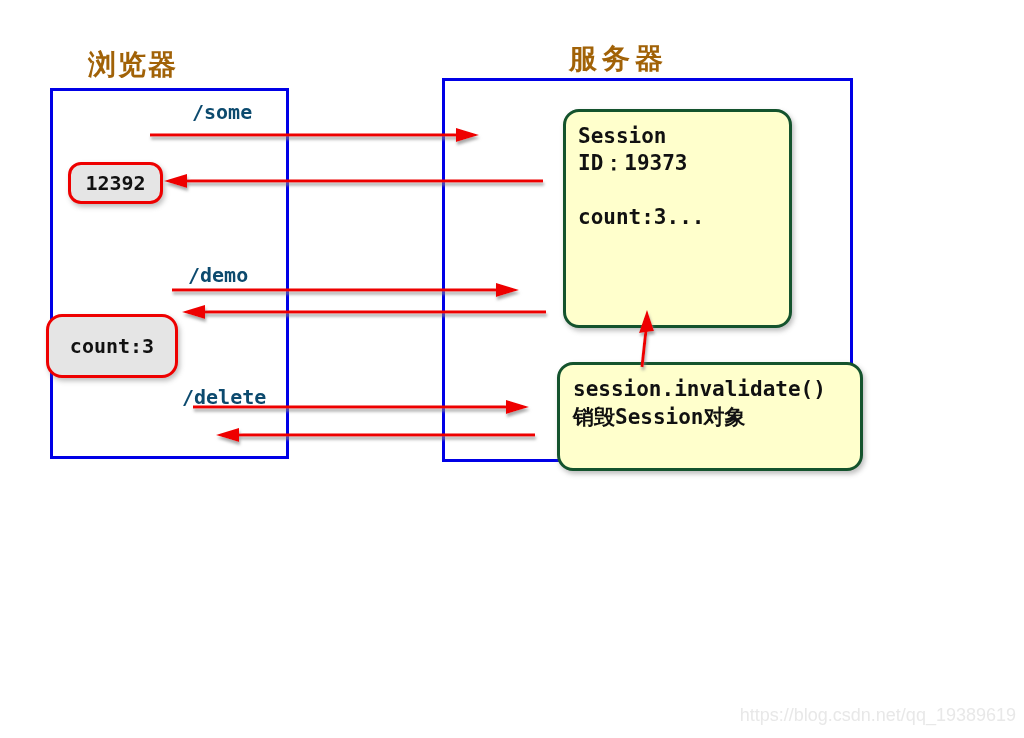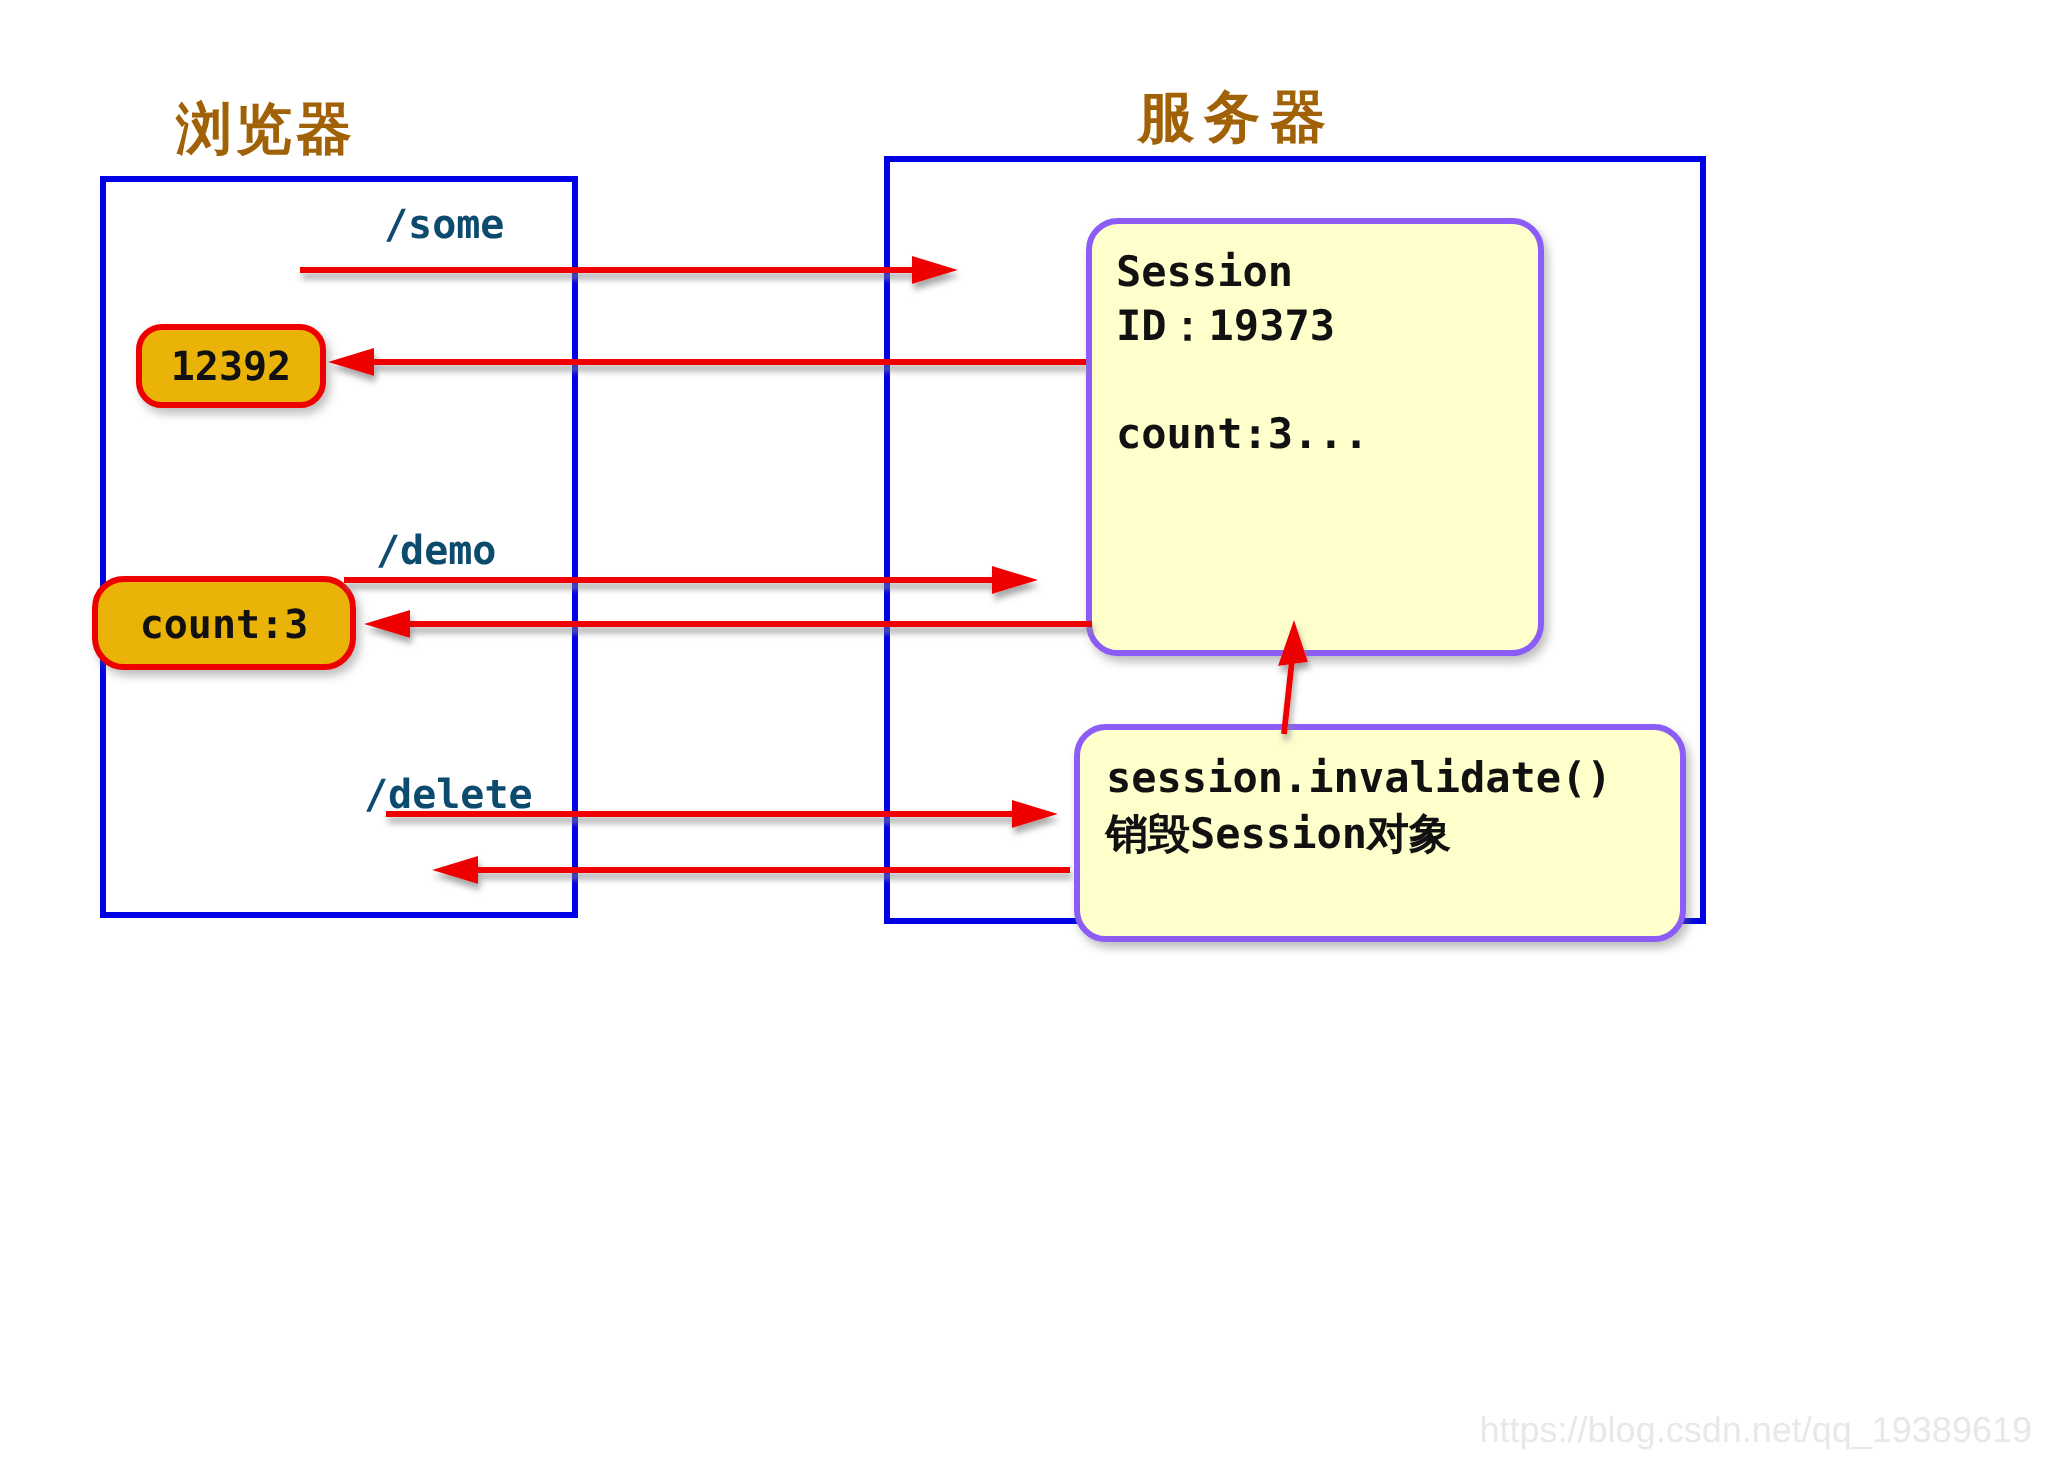--- a/index.html
+++ b/index.html
@@ -31,56 +31,57 @@
     color: #a16207;
     white-space: nowrap;
   }
   .title-browser { left: 88px; top: 46px; letter-spacing: 2px; }
   .title-server  { left: 556px; top: 40px; letter-spacing: 5px; margin-left: 13px; }
 
   
   .note {
     position: absolute;
     background: #ffffcc;
-    border: 3px solid #8b5cf6;
+    border: 3px solid #14532d;
     color: #111111;
     font-weight: bold;
     box-shadow: 2px 3px 5px rgba(110,110,110,0.45);
+    margin-left: 20px;
   }
   .note-session {
     left: 543px; top: 109px; width: 229px; height: 219px;
     border-radius: 16px;
     padding: 11px 6px 0 12px;
     font-size: 21px; line-height: 27px;
   }
   .note-invalidate {
     left: 537px; top: 362px; width: 306px; height: 109px;
     border-radius: 16px;
     padding: 10px 4px 0 13px;
     font-size: 21px; line-height: 28px;
   }
   .note-line { white-space: nowrap; }
   .blank-line { height: 27px; }
 
   
   .token {
     position: absolute;
-    background: #eab308;
+    background: #e5e5e5;
     border: 3px solid #ee0000;
     color: #111111;
     font-weight: bold;
     font-size: 20px;
     display: flex;
     align-items: center;
     justify-content: center;
     box-shadow: 2px 3px 5px rgba(110,110,110,0.45);
     white-space: nowrap;
   }
   .token-id    { left: 68px; top: 162px; width: 95px;  height: 42px; border-radius: 13px; }
-  .token-count { left: 46px; top: 288px; width: 132px; height: 47px; border-radius: 16px; }
+  .token-count { left: 46px; top: 314px; width: 132px; height: 64px; border-radius: 16px; }
 
   
   .req-label {
     position: absolute;
     font-weight: bold;
     font-size: 20px;
     color: #0c4a6e;
     white-space: nowrap;
   }
   .label-some   { left: 192px; top: 100px; }

